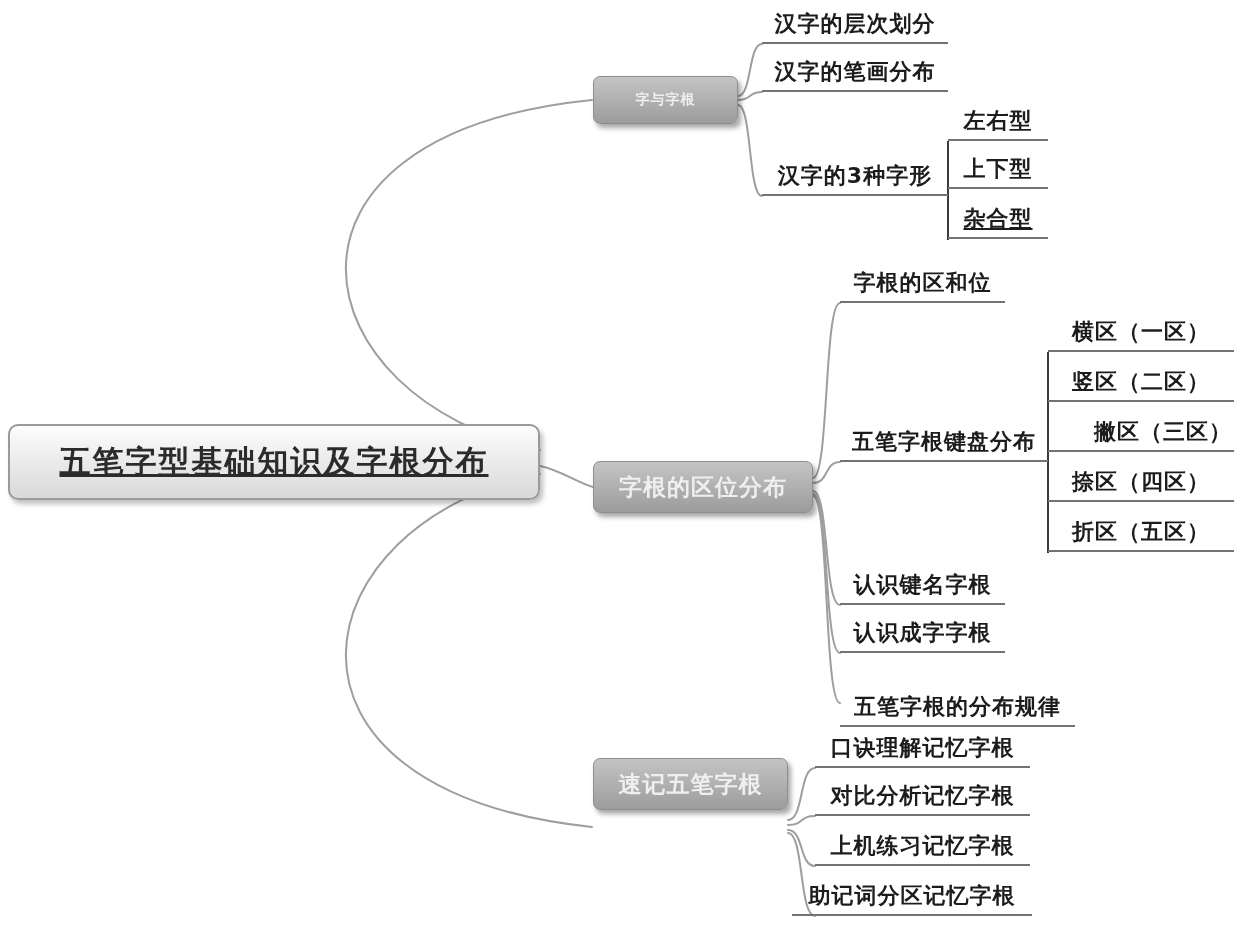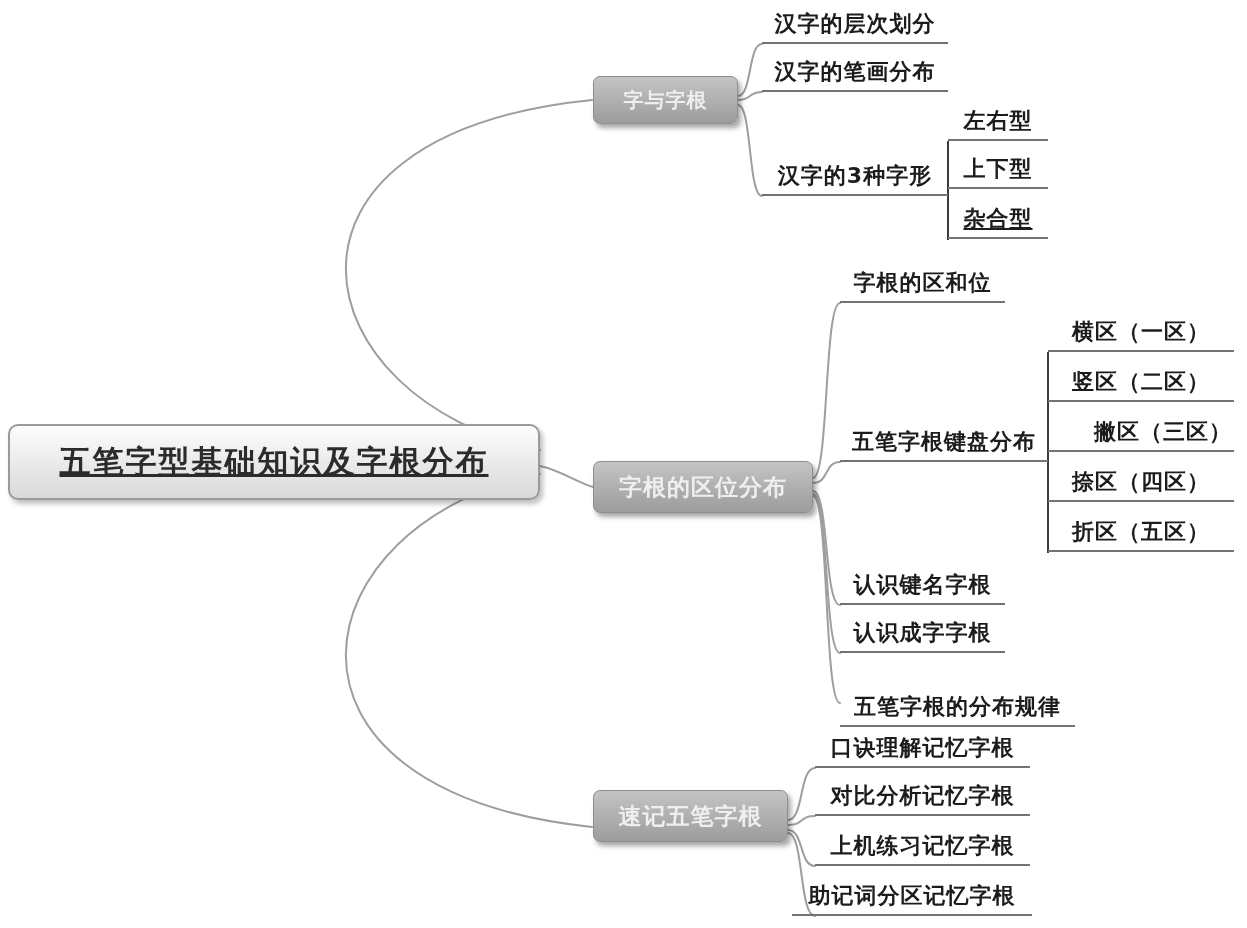--- a/index.html
+++ b/index.html
@@ -99,23 +99,23 @@
     <path class="wire" d="M 788 825 C 804 825 799 816 815 816"></path>
     <path class="wire" d="M 788 830 C 804 830 799 866 815 866"></path>
     <path class="wire" d="M 788 833 C 804 833 799 916 815 916"></path>
 
     <path class="bracket" d="M 948 141 L 948 240"></path>
     <path class="bracket" d="M 1048 352 L 1048 553"></path>
   </svg>
 
   <div class="root-node" style="left:8px; top:424px; width:532px; height:76px;">五笔字型基础知识及字根分布</div>
 
-  <div class="branch" style="left:593px; top:76px; width:145px; height:48px; font-size:20px;text-align:right;">字与字根</div>
+  <div class="branch" style="left:593px; top:76px; width:145px; height:48px; font-size:14px;text-align:right;">字与字根</div>
   <div class="branch" style="left:593px; top:461px; width:220px; height:52px;">字根的区位分布</div>
-  <div class="branch" style="left:593px; top:790px; width:195px; height:52px;">速记五笔字根</div>
+  <div class="branch" style="left:593px; top:758px; width:195px; height:52px;">速记五笔字根</div>
 
   <div class="leaf" style="left:762px; top:9px; width:186px;">汉字的层次划分</div>
   <div class="leaf" style="left:762px; top:57px; width:186px;">汉字的笔画分布</div>
   <div class="leaf" style="left:762px; top:161px; width:186px;">汉字的3种字形</div>
 
   <div class="leaf" style="left:948px; top:106px; width:100px;">左右型</div>
   <div class="leaf" style="left:948px; top:154px; width:100px;">上下型</div>
   <div class="leaf" style="left:948px; top:204px; width:100px;text-decoration:underline;">杂合型</div>
 
   <div class="leaf" style="left:840px; top:268px; width:165px;">字根的区和位</div>

